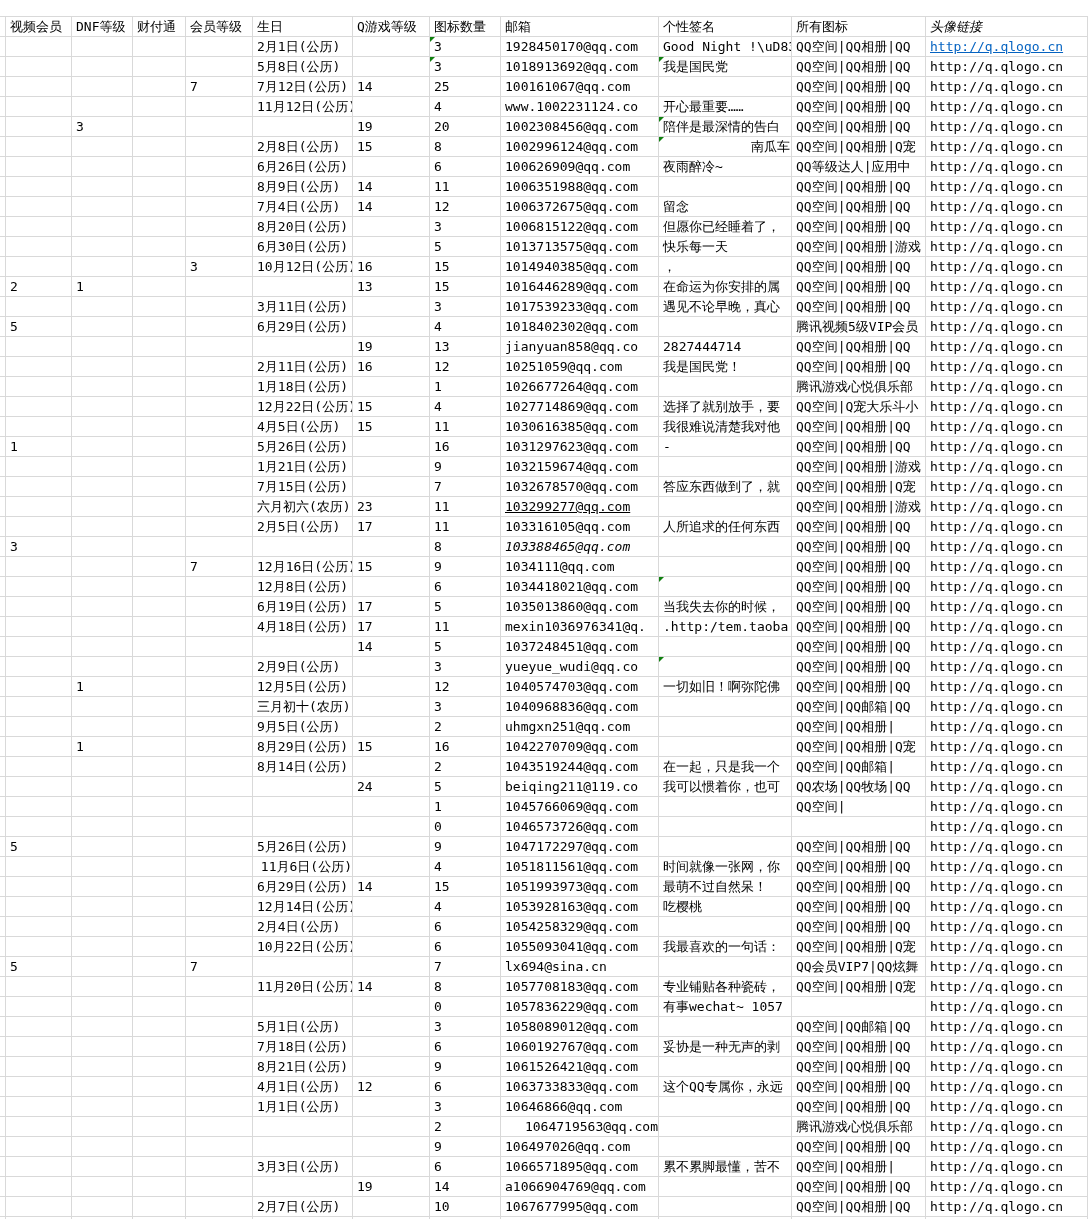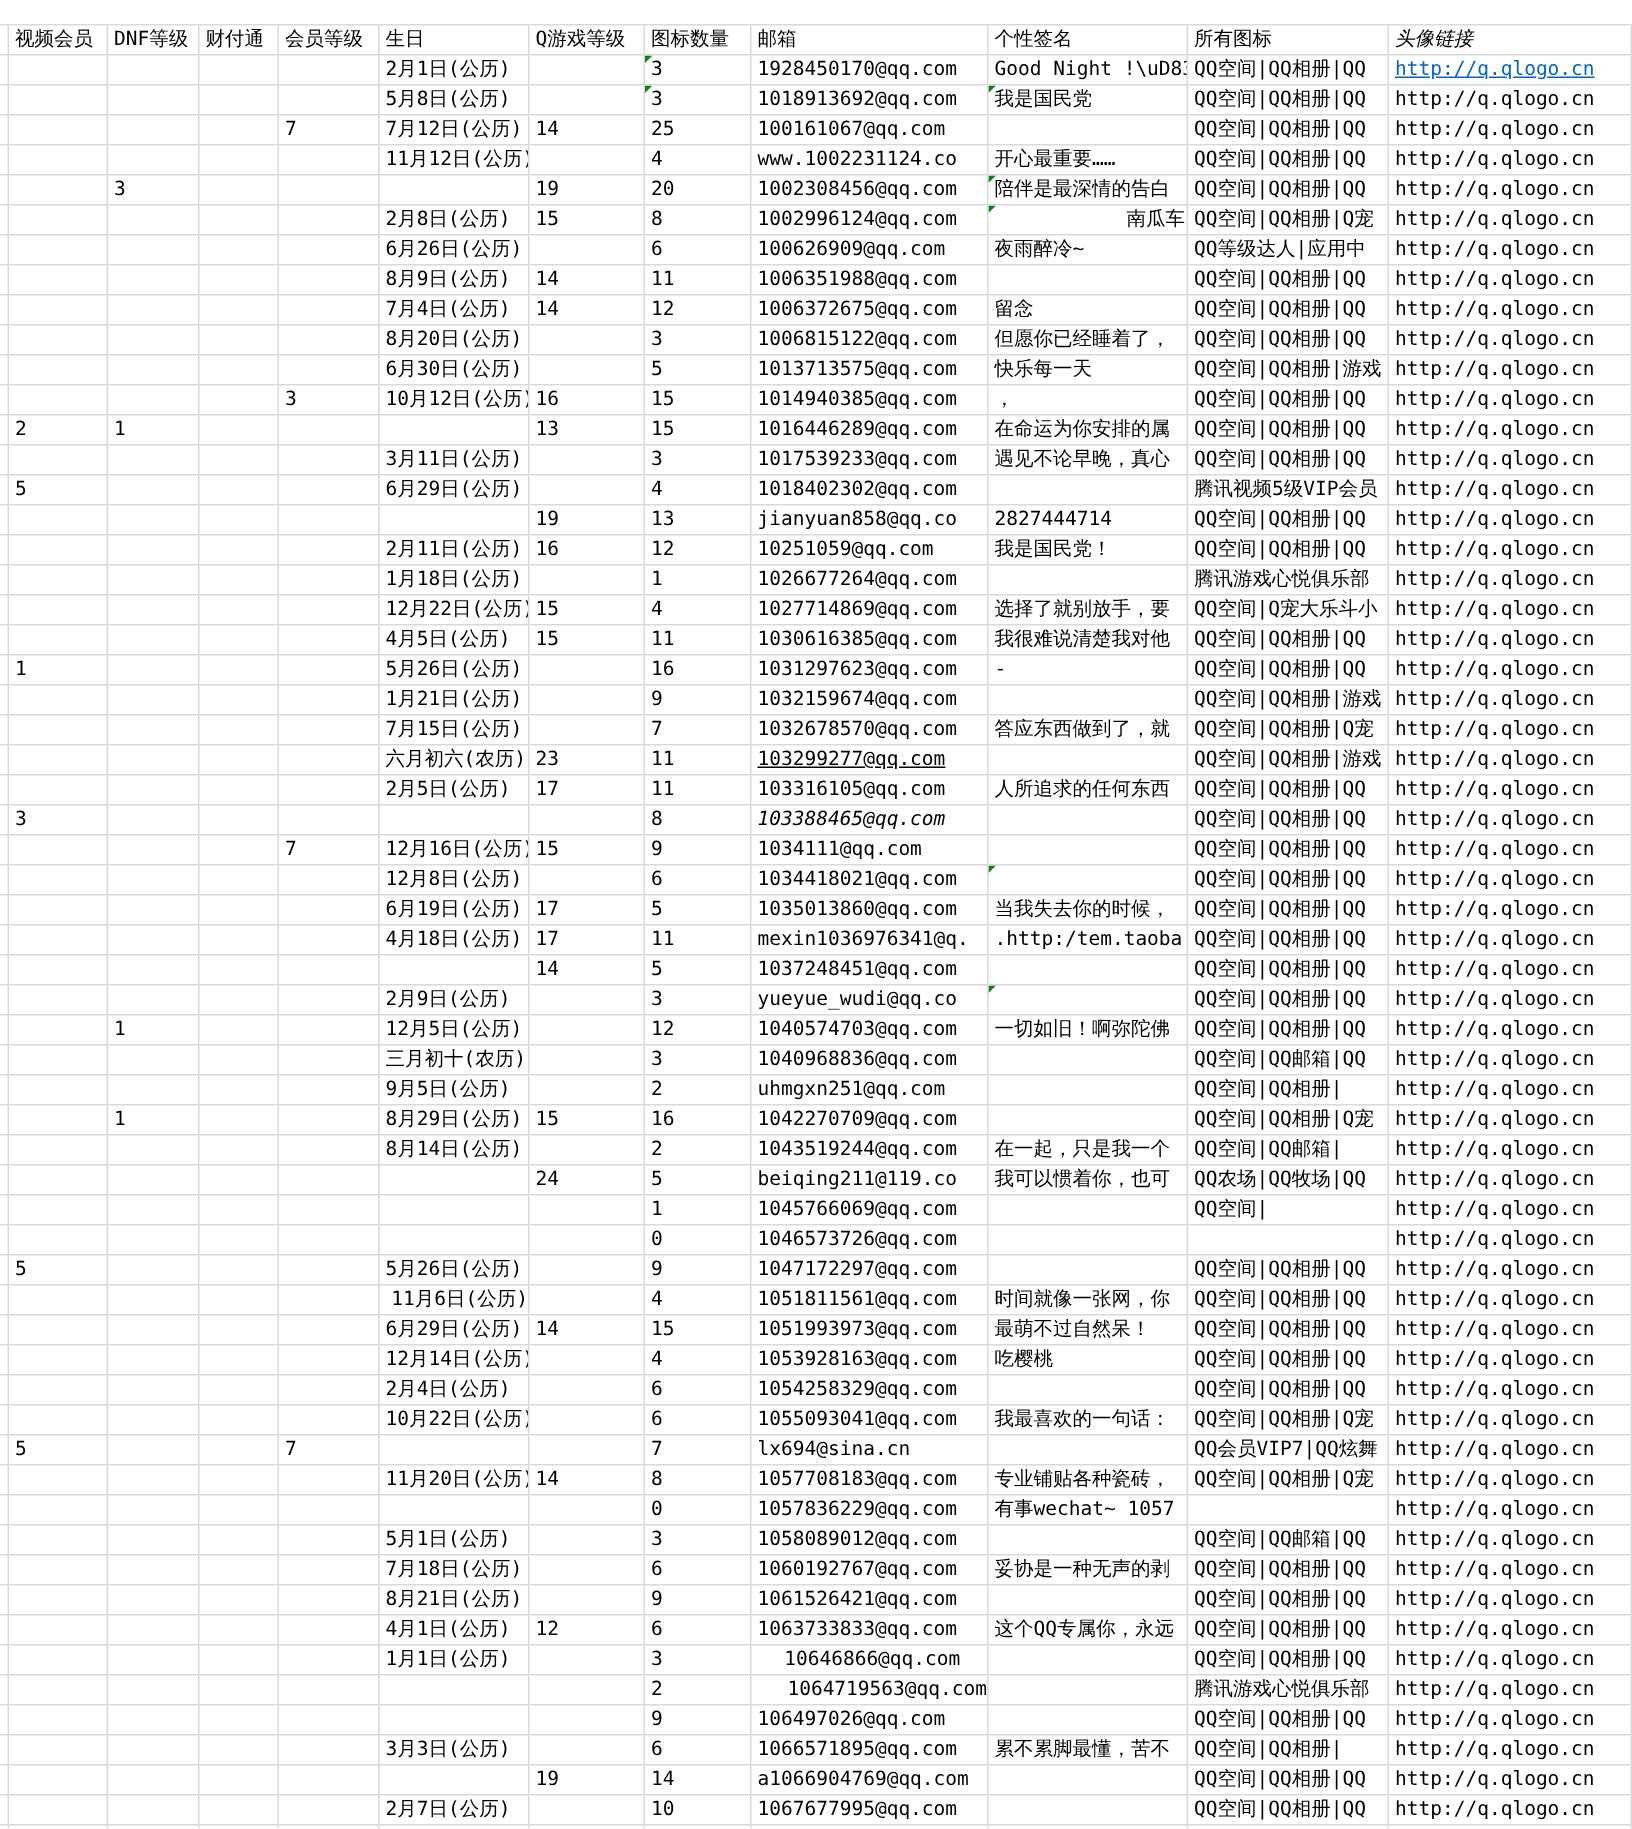--- a/index.html
+++ b/index.html
@@ -789,21 +789,21 @@
       </div>
       <div class="row">
         <div class="cell strip" style="width: 6px;"></div>
         <div class="cell" style="width: 66px;"></div>
         <div class="cell" style="width: 61px;"></div>
         <div class="cell" style="width: 53px;"></div>
         <div class="cell" style="width: 67px;"></div>
         <div class="cell" style="width: 100px;">1月1日(公历)</div>
         <div class="cell" style="width: 77px;"></div>
         <div class="cell" style="width: 71px;">3</div>
-        <div class="cell" style="width: 158px; text-align: center;">10646866@qq.com</div>
+        <div class="cell" style="width: 158px;">10646866@qq.com</div>
         <div class="cell" style="width: 133px;"></div>
         <div class="cell" style="width: 134px;">QQ空间|QQ相册|QQ</div>
         <div class="cell" style="width: 162px;">http://q.qlogo.cn</div>
       </div>
       <div class="row">
         <div class="cell strip" style="width: 6px;"></div>
         <div class="cell" style="width: 66px;"></div>
         <div class="cell" style="width: 61px;"></div>
         <div class="cell" style="width: 53px;"></div>
         <div class="cell" style="width: 67px;"></div>

